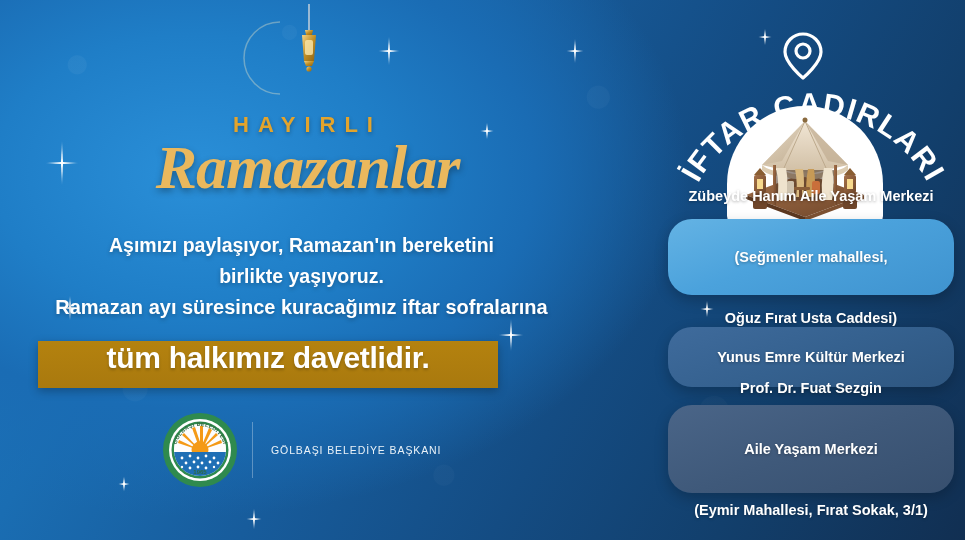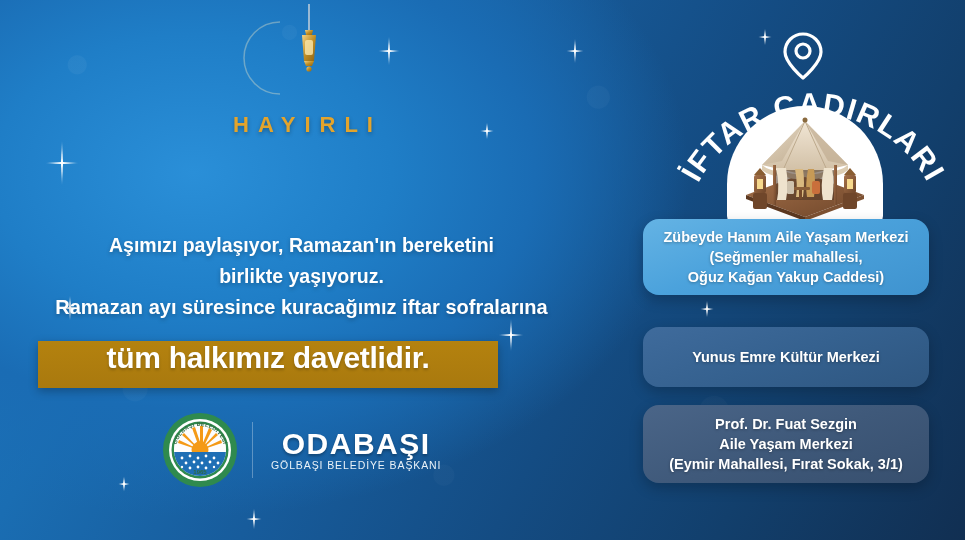--- a/index.html
+++ b/index.html
@@ -112,33 +112,34 @@
   .tent-badge {
     position: absolute; left: 727px; top: 106px;
     width: 156px; height: 118px;
     border-radius: 78px 78px 8px 8px;
     background: #ffffff;
     overflow: hidden;
   }
   .tent-badge svg { position: absolute; left: 50%; top: 52%; transform: translate(-50%,-50%); }
 
   .card {
-    position: absolute; left: 643px; width: 286px;
-    border-radius: 16px;
+    position: absolute; left: 668px; width: 286px;
+    border-radius: 24px;
     display: flex; flex-direction: column; align-items: center; justify-content: center;
     text-align: center;
     color: #ffffff;
     box-shadow: 0 5px 14px rgba(0,0,0,.22);
     padding: 0 10px;
+    gap: 41px;
   }
   .card .t1 { font-size: 14.5px; font-weight: 700; line-height: 20px; text-shadow: 0 1px 3px rgba(0,0,0,.3); }
   .card .t2 { font-size: 14.5px; font-weight: 700; line-height: 20px; text-shadow: 0 1px 3px rgba(0,0,0,.3); }
   #card-1 { top: 219px; height: 76px; background: linear-gradient(160deg, #64b3e4 0%, #4ba2dc 45%, #3f93cf 100%); }
   #card-2 { top: 327px; height: 60px; background: linear-gradient(160deg, #3f6b9c 0%, #35618f 50%, #2e5680 100%); }
-  #card-3 { top: 405px; height: 78px; background: linear-gradient(160deg, #4a6588 0%, #3f597a 50%, #374f6e 100%); }
+  #card-3 { top: 405px; height: 88px; background: linear-gradient(160deg, #4a6588 0%, #3f597a 50%, #374f6e 100%); }
 </style>
 </head>
 <body>
 
 <div id="poster">
 
   <div class="sparkle" style="left:45px;top:140px;width:34px;height:46px;">
       <i class="v"></i>
       <i class="h"></i>
     </div>
@@ -199,20 +200,21 @@
       <line x1="99" y1="0" x2="99" y2="26" stroke="#cfd6dd" stroke-width="1.4"></line>
       <path d="M95 26 h8 l-1 5 h-6 z" fill="url(#glant)"></path>
       <path d="M92 31 h14 l-2 26 h-10 z" fill="url(#glant)"></path>
       <rect x="95" y="36" width="8" height="15" rx="2" fill="#f7e3a4" opacity=".85"></rect>
       <path d="M94 57 h10 l-2 5 h-6 z" fill="url(#glant)"></path>
       <circle cx="99" cy="65" r="2.6" fill="url(#glant)"></circle>
     </svg>
   </div>
 
   <div class="hayirli">HAYIRLI</div>
+  <div class="ramazanlar">Ramazanlar</div>
 
   <div class="body-copy">
     <div class="l1">Aşımızı paylaşıyor, Ramazan'ın bereketini</div>
     <div class="l2">birlikte yaşıyoruz.</div>
     <div class="l3">Ramazan ayı süresince kuracağımız iftar sofralarına</div>
   </div>
 
   <div class="gold-banner">
     <span>tüm halkımız davetlidir.</span>
   </div>
@@ -264,21 +266,20 @@
         <text font-family="Liberation Sans, sans-serif" font-size="5.4" font-weight="700" fill="#2f6b3f" letter-spacing=".3">
           <textPath href="#arcTop" startOffset="50%" text-anchor="middle">GÖLBAŞI BELEDİYESİ</textPath>
         </text>
         <text x="38" y="62" text-anchor="middle" font-family="Liberation Sans, sans-serif" font-size="6" font-weight="700" fill="#2f6b3f">1965</text>
       </svg>
     </div>
 
     <div class="divider"></div>
 
     <div class="mayor">
-      <div class="oda">ODABAŞI</div>
       <div class="role">GÖLBAŞI BELEDİYE BAŞKANI</div>
     </div>
   </div>
 
   <div class="pin">
     <svg width="48" height="52" viewBox="0 0 48 52">
       <path d="M24 4 C14 4 6 12 6 22 C6 33 24 48 24 48 C24 48 42 33 42 22 C42 12 34 4 24 4 Z" fill="none" stroke="#ffffff" stroke-width="3.2" stroke-linejoin="round"></path>
       <circle cx="24" cy="21" r="7" fill="none" stroke="#ffffff" stroke-width="3.2"></circle>
     </svg>
   </div>
@@ -347,21 +348,21 @@
         <rect x="115" y="66" width="6" height="10" fill="#f6d88c"></rect>
         <path d="M112 62 l6 -7 l6 7 z" fill="#8a5e32"></path>
         <rect x="111" y="80" width="14" height="16" rx="2" fill="#6f462a"></rect>
       </g>
     </svg>
   </div>
 
   <div class="card" id="card-1">
     <div class="t1">Zübeyde Hanım Aile Yaşam Merkezi</div>
     <div class="t2">(Seğmenler mahallesi,</div>
-    <div class="t2">Oğuz Kağan Yakup Caddesi)</div>
+    <div class="t2">Oğuz Fırat Usta Caddesi)</div>
   </div>
 
   <div class="card" id="card-2">
     <div class="t1">Yunus Emre Kültür Merkezi</div>
   </div>
 
   <div class="card" id="card-3">
     <div class="t1">Prof. Dr. Fuat Sezgin</div>
     <div class="t1">Aile Yaşam Merkezi</div>
     <div class="t2">(Eymir Mahallesi, Fırat Sokak, 3/1)</div>

